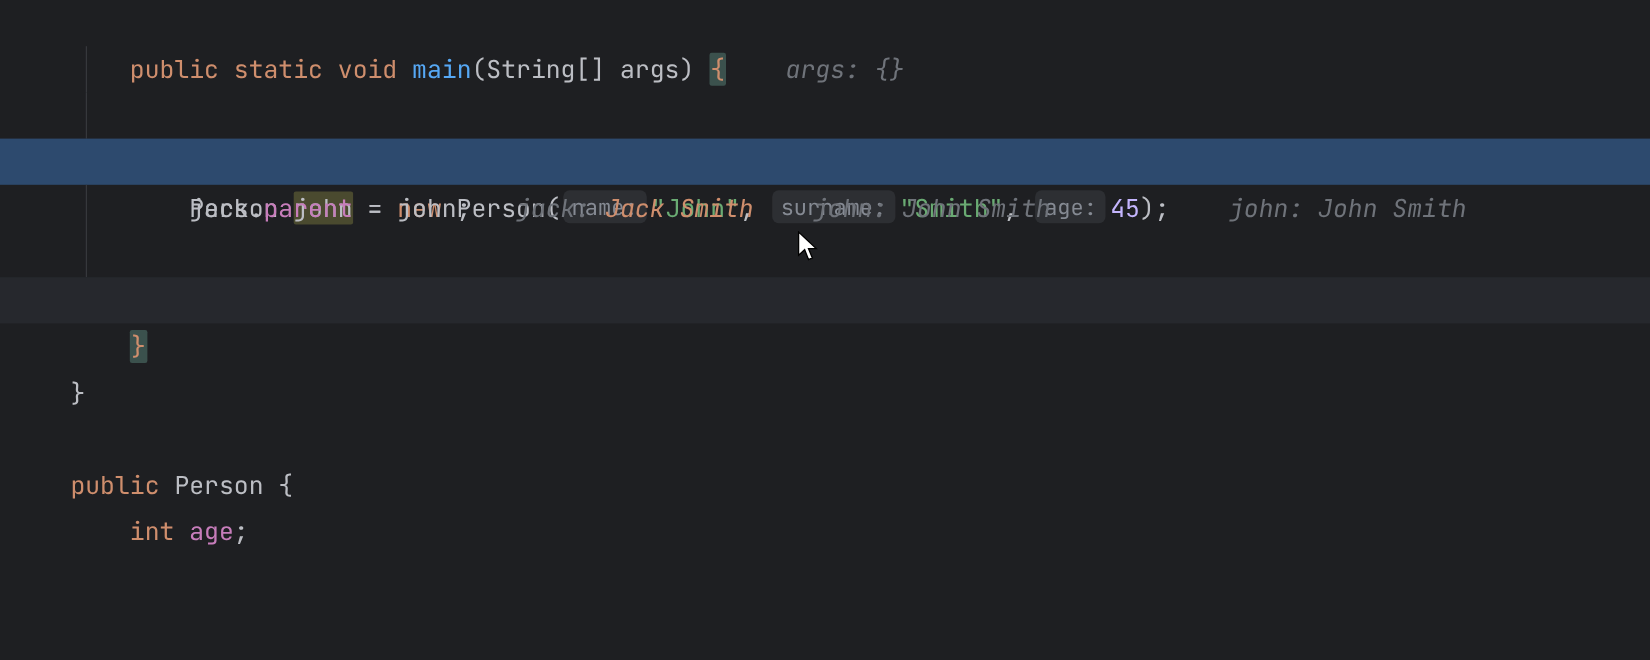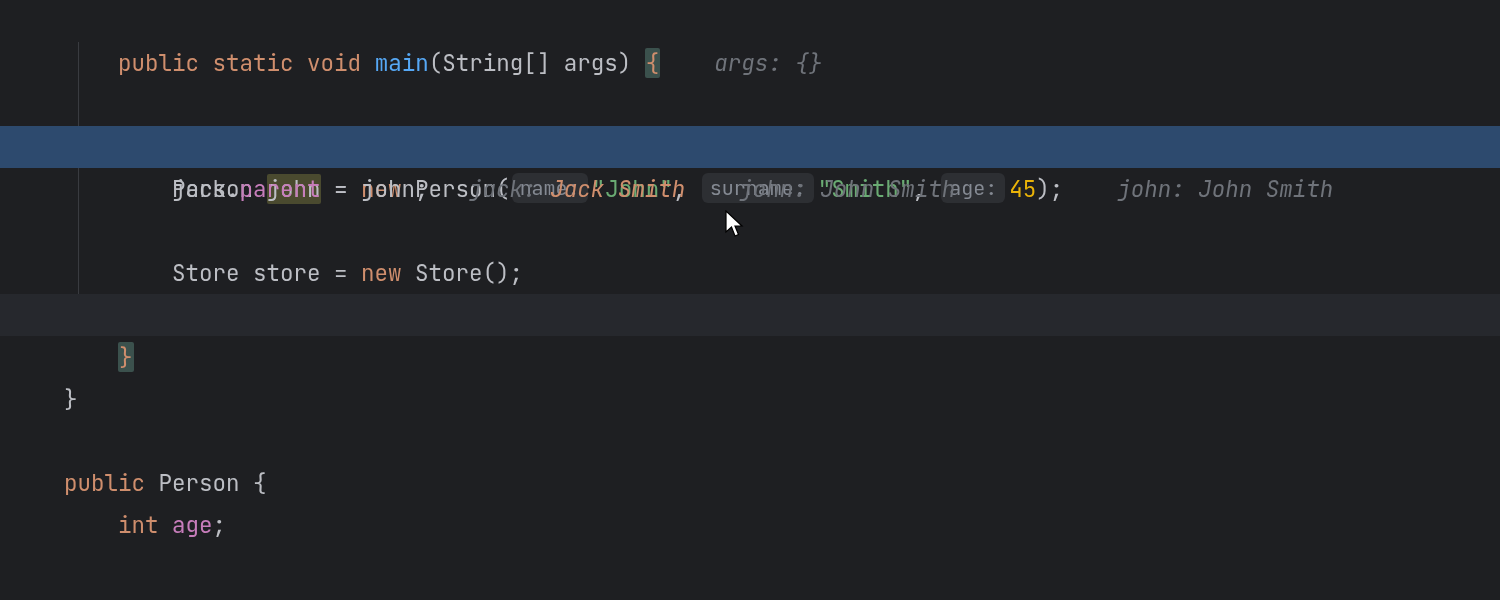--- a/index.html
+++ b/index.html
@@ -32,21 +32,21 @@
     bottom: 0;
     width: 1px;
     background: #393b40;
   }
   .kw      { color: #cf8e6d; }
   .fn-decl { color: #56a8f5; }
   .ident   { color: #bcbec4; }
   .paren   { color: #bcbec4; }
   .op      { color: #bcbec4; }
   .str     { color: #6aab73; }
-  .num     { color: #eab308; }
+  .num     { color: #c4b5fd; }
   .field   { color: #c77dbb; }
   .semi    { color: #bcbec4; }
 
   .param-hint {
     display:inline-block;
     background: #2d2f33;
     color: #858a93;
     border-radius: 6px;
     padding: 0 8px;
     font-size: 20px;
@@ -103,24 +103,20 @@
 
   <div class="line">
     <span class="indent-guide" style="left:78px"></span>
     <span class="gutter-pad"></span><span>        </span><span class="ident">Person</span><span> </span><span class="ident hl-ident">john</span><span class="op"> = </span><span class="kw">new</span><span class="ident"> Person(</span><span class="param-hint">name:</span><span class="str">"John"</span><span class="op">,</span><span> </span><span class="param-hint">surname:</span><span class="str">"Smith"</span><span class="op">,</span><span> </span><span class="param-hint">age:</span><span class="num">45</span><span class="paren">);</span><span>    </span><span class="inlay">john: John Smith</span>
   </div>
 
   <div class="line exec-line">
     <span class="gutter-pad"></span><span>        </span><span class="ident">jack</span><span class="op">.</span><span class="field">parent</span><span class="op"> = john;</span><span>   </span><span class="inlay"><span>jack: </span><span class="em">Jack Smith</span></span><span>    </span><span class="inlay">john: John Smith</span>
   </div>
 
-  <div class="line">
-    <span class="indent-guide" style="left:78px"></span>
-    <span class="gutter-pad"></span><span>        </span><span class="ident">Store</span><span> </span><span class="ident">store</span><span class="op"> = </span><span class="kw">new</span><span class="ident"> Store();</span>
-  </div>
 
   <div class="line">
     <span class="indent-guide" style="left:78px"></span>
     <span class="gutter-pad"></span><span>        </span><span class="ident">jack</span><span class="ident">.addMoney(</span><span class="param-hint">amount:</span><span class="num">50</span><span class="paren">);</span>
   </div>
 
   <div class="line">
     <span class="indent-guide" style="left:78px"></span>
     <span class="gutter-pad"></span><span>        </span>
   </div>

